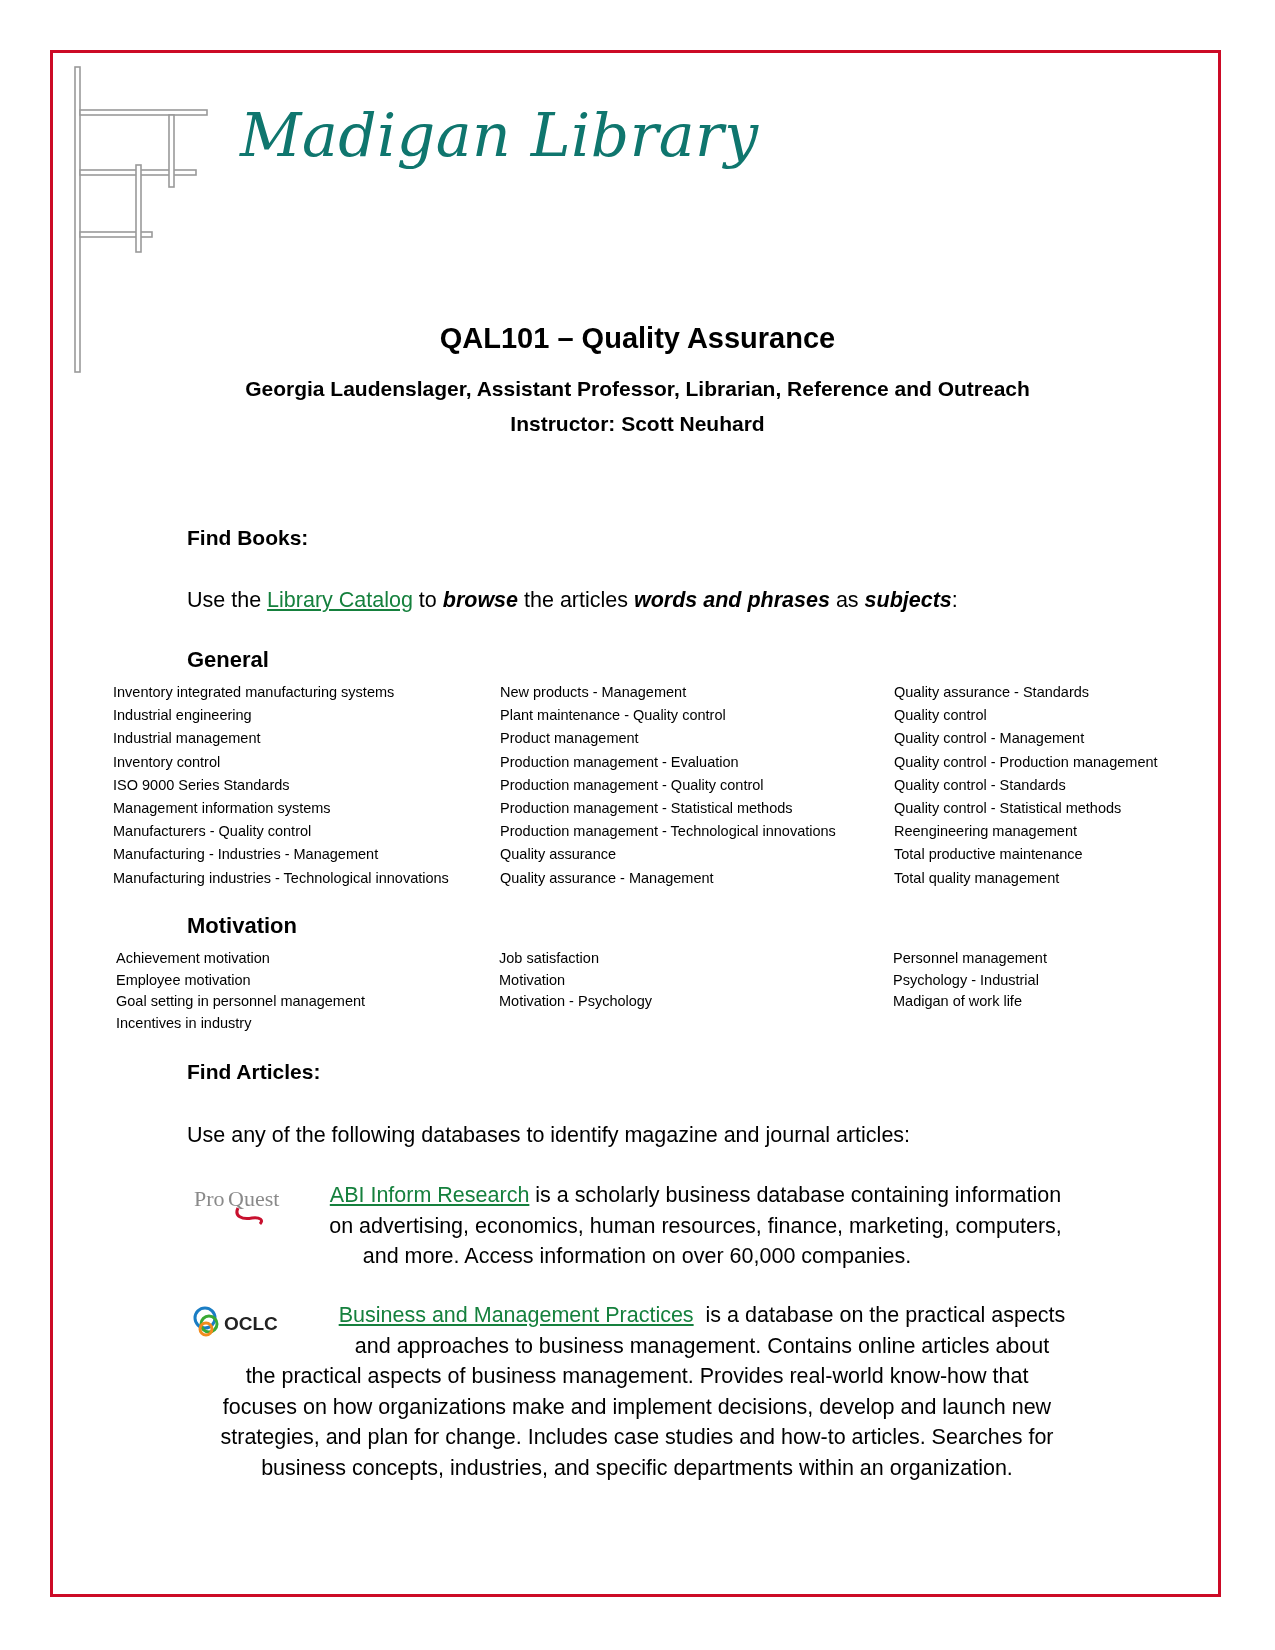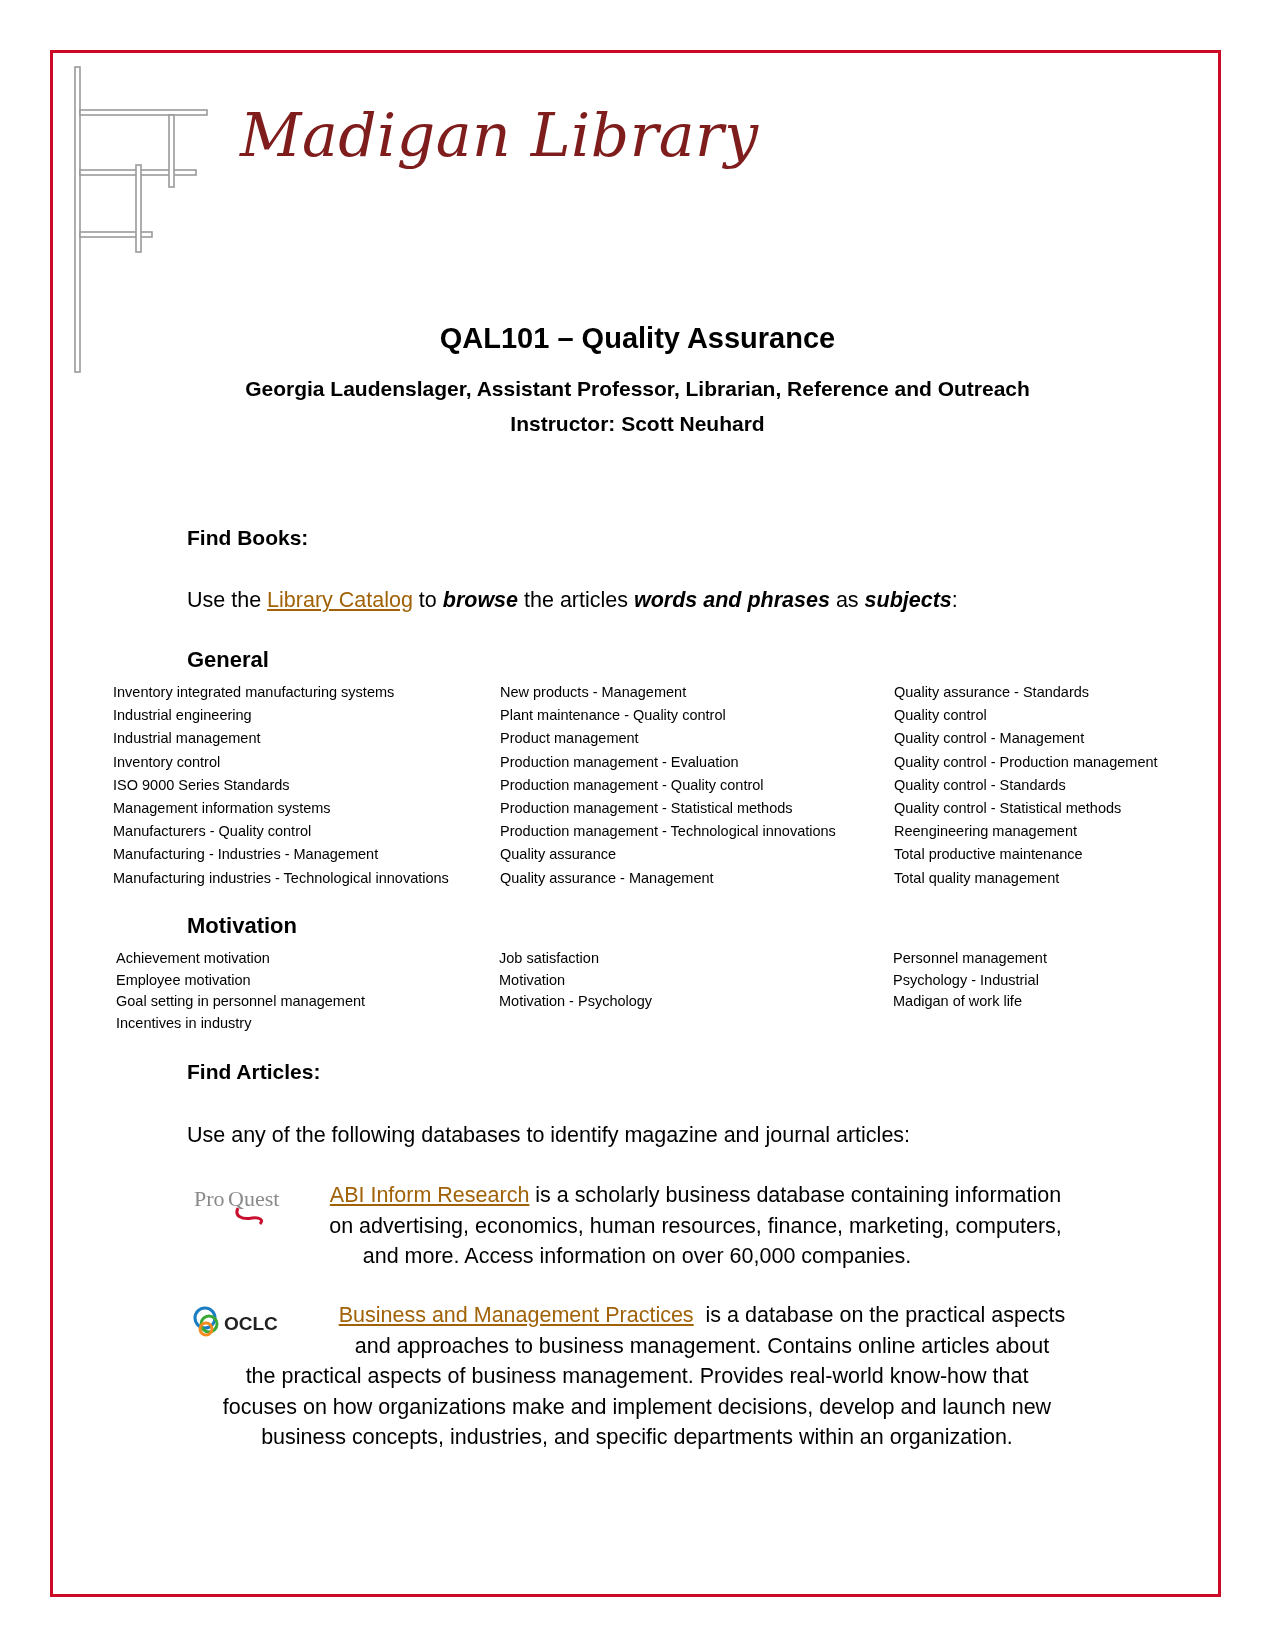--- a/index.html
+++ b/index.html
@@ -9,32 +9,32 @@
   }
   .frame {
     position: absolute; left: 50px; top: 50px; width: 1171px; height: 1547px;
     border: 3px solid #cc0a26; box-sizing: border-box;
   }
   
   .logo { position: absolute; left: 0; top: 0; width: 260px; height: 400px; }
   .brand {
     position: absolute; left: 240px; top: 100px;
     font-family: "DejaVu Serif", "Liberation Serif", serif; font-style: italic;
-    font-size: 60px; color: #7f1d1d; letter-spacing: 0.5px; white-space: nowrap;
+    font-size: 60px; color: #0f766e; letter-spacing: 0.5px; white-space: nowrap;
     font-weight: normal;
   }
   .center { position: absolute; left: 0; width: 1275px; text-align: center; white-space: nowrap; }
   .title { top: 322px; font-size: 29px; font-weight: bold; }
   .sub1 { top: 377px; font-size: 21px; font-weight: bold; }
   .sub2 { top: 412px; font-size: 21px; font-weight: bold; }
 
   .h-section { position: absolute; left: 187px; font-size: 21px; font-weight: bold; white-space: nowrap; }
   .h-group { position: absolute; left: 187px; font-size: 22px; font-weight: bold; white-space: nowrap; }
   .para { position: absolute; left: 187px; font-size: 21.5px; white-space: nowrap; }
-  a.link { color: #a16207; text-decoration: underline; }
+  a.link { color: #15803d; text-decoration: underline; }
 
   .col { position: absolute; font-size: 14.5px; line-height: 23.2px; white-space: nowrap; }
   .col div { height: 23.2px; }
   .mcol { position: absolute; font-size: 14.5px; line-height: 21.6px; white-space: nowrap; }
   .mcol div { height: 21.6px; }
 
   .db { position: absolute; left: 187px; width: 900px; font-size: 21.5px; line-height: 30.5px; }
   .db .line { white-space: nowrap; height: 30.5px; text-align: center; }
   .db-logo { position: absolute; }
 </style>
@@ -144,14 +144,15 @@
   <circle cx="16" cy="27" r="6" fill="none" stroke="#f28c1e" stroke-width="3"></circle>
   <text x="34" y="28" font-family="Liberation Sans, sans-serif" font-weight="bold" font-size="19" fill="#222">OCLC</text>
 </svg>
 <div class="db" style="top:1300px;">
   <div class="line" style="padding-left:130px;">
     <a class="link" href="#">Business and Management Practices</a><span style="white-space:pre;">  is a database on the practical aspects</span>
   </div>
   <div class="line" style="padding-left:130px;">and approaches to business management.  Contains online articles about</div>
   <div class="line">the practical aspects of business management.  Provides real-world know-how that</div>
   <div class="line">focuses on how organizations make and implement decisions, develop and launch new</div>
+  <div class="line">strategies, and plan for change.  Includes case studies and how-to articles.  Searches for</div>
   <div class="line">business concepts, industries, and specific departments within an organization.</div>
 </div>
 
 </body></html>

